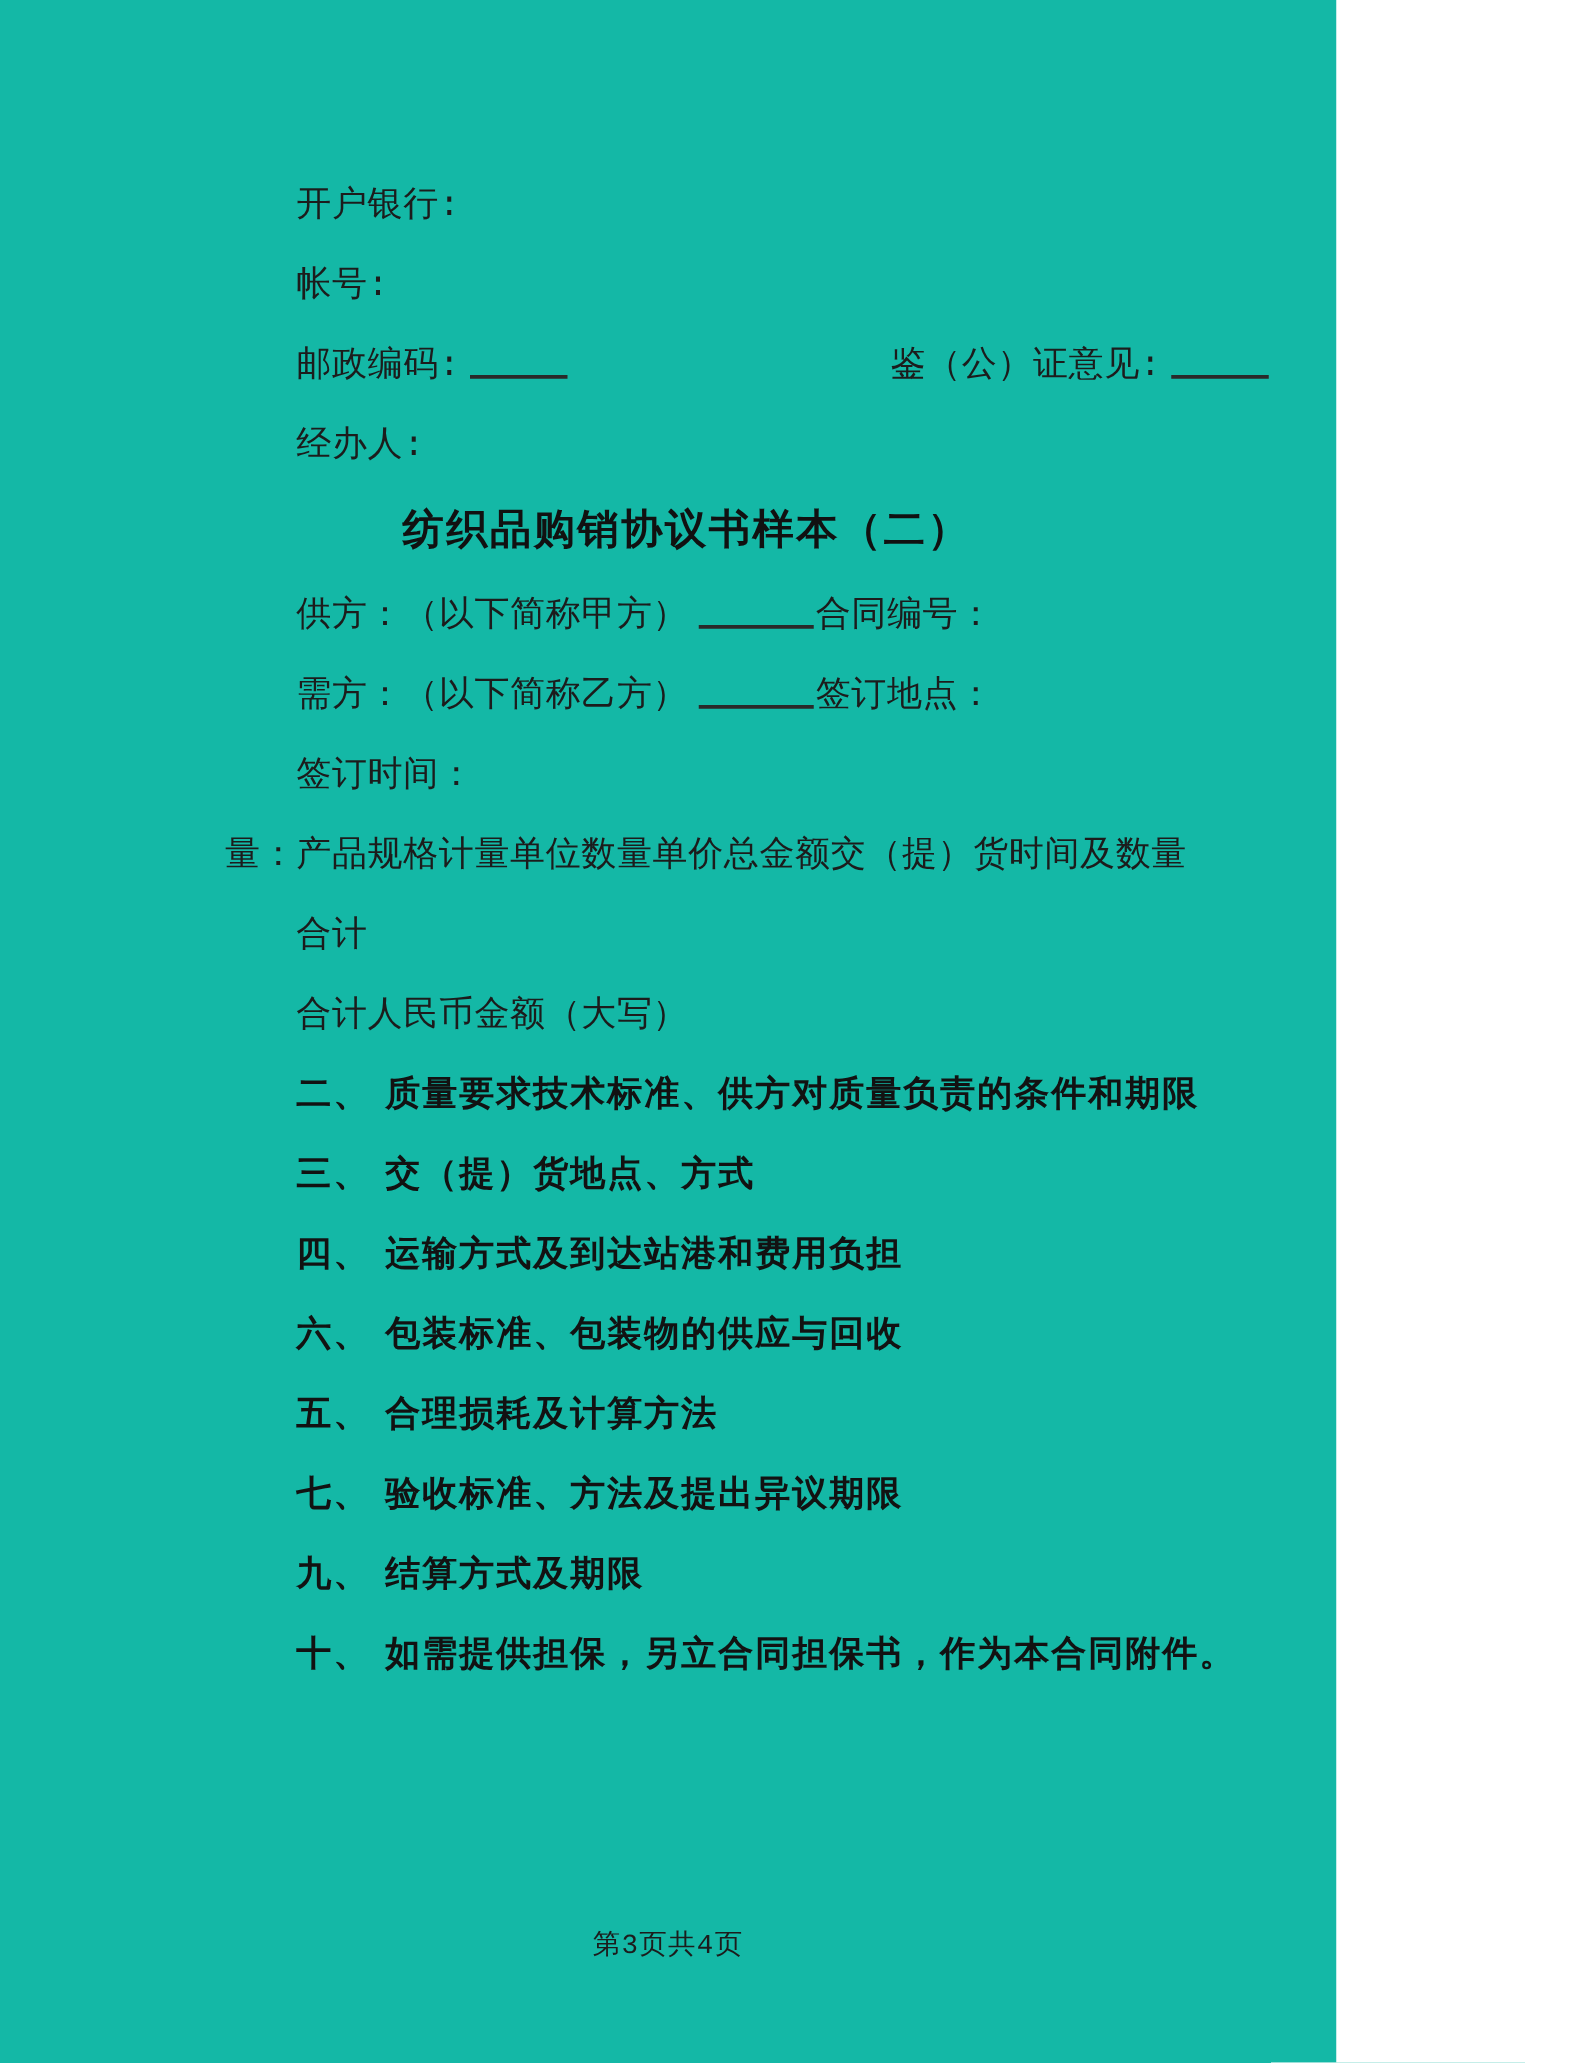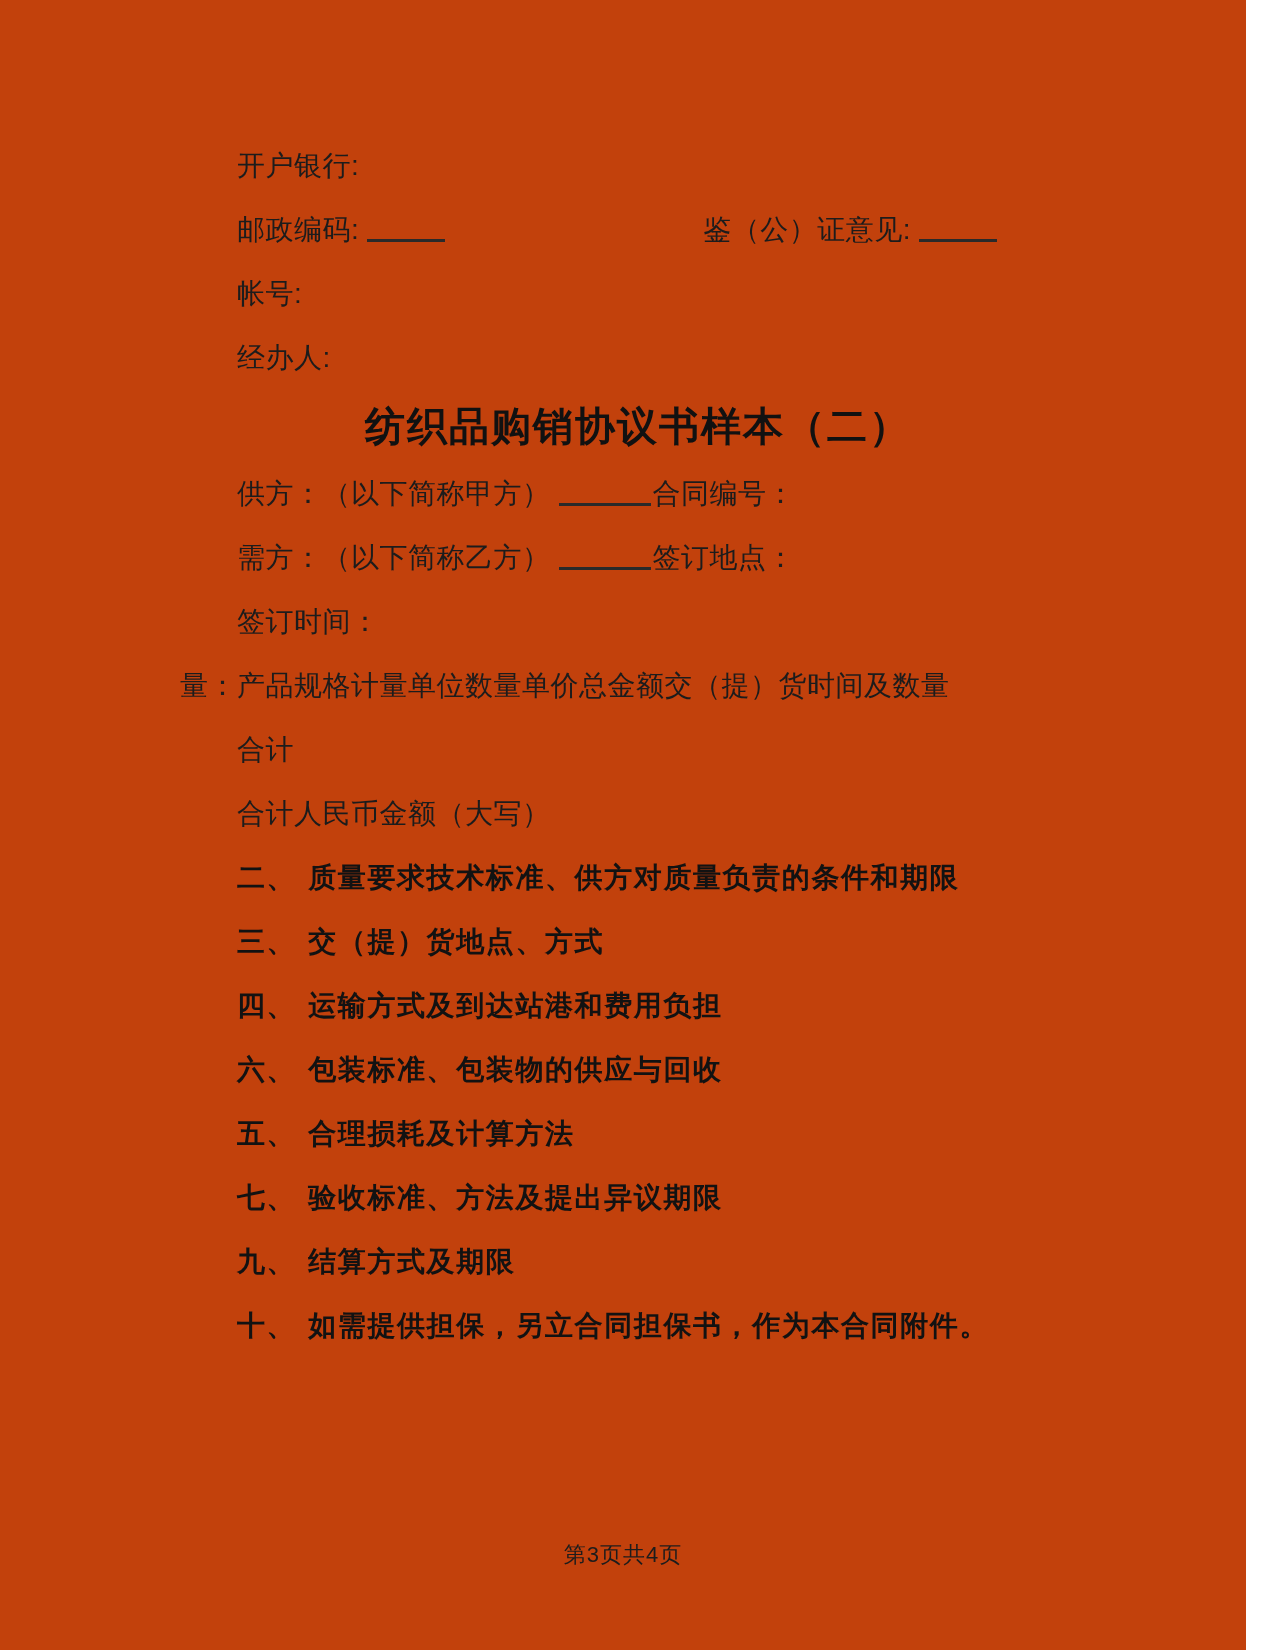--- a/index.html
+++ b/index.html
@@ -2,25 +2,25 @@
 <html><head>
 <meta charset="utf-8">
 <style>
   html, body {
     margin: 0;
     padding: 0;
     background: #ffffff;
   }
   .page {
     position: relative;
-    width: 1246px;
+    width: 1069px;
     height: 1650px;
-    background: #c2410c;
+    background: #14b8a6;
     overflow: hidden;
-    font-family: Liberation Sans, sans-serif;
+    font-family: Liberation Mono, monospace;
     color: #1c1c1c;
   }
   .doc {
     padding: 146px 150px 0 180px;
     font-size: 28px;
   }
   .ln {
     margin: 0 0 24px 0;
     height: 40px;
     line-height: 40px;
@@ -28,21 +28,21 @@
     letter-spacing: 0.5px;
   }
   .ind { padding-left: 57px; }
   .bold {
     font-weight: bold;
     color: #121212;
     letter-spacing: 1.6px;
   }
   .num { font-weight: bold; color: #121212; margin-right: 12px; }
   .title {
-    font-size: 40px;
+    font-size: 33px;
     font-weight: bold;
     color: #111111;
     text-align: center;
     height: 48px;
     line-height: 48px;
     margin: 4px 0 24px 0;
     letter-spacing: 2px;
   }
   .blank {
     display: inline-block;
@@ -71,25 +71,25 @@
 <body>
 
 <div class="page">
   <div class="doc">
 
     <p class="ln ind">
       <span>开户银行:</span>
     </p>
 
     <p class="ln ind">
-      <span>邮政编码:</span><span class="blank w78"></span><span class="notary-gap">鉴（公）证意见:</span><span class="blank w78"></span>
+      <span>帐号:</span>
     </p>
 
     <p class="ln ind">
-      <span>帐号:</span>
+      <span>邮政编码:</span><span class="blank w78"></span><span class="notary-gap">鉴（公）证意见:</span><span class="blank w78"></span>
     </p>
 
     <p class="ln ind">
       <span>经办人:</span>
     </p>
 
     <h1 class="title">纺织品购销协议书样本（二）</h1>
 
     <p class="ln ind">
       <span>供方：（以下简称甲方）</span><span class="blank w90"></span><span>合同编号：</span>

